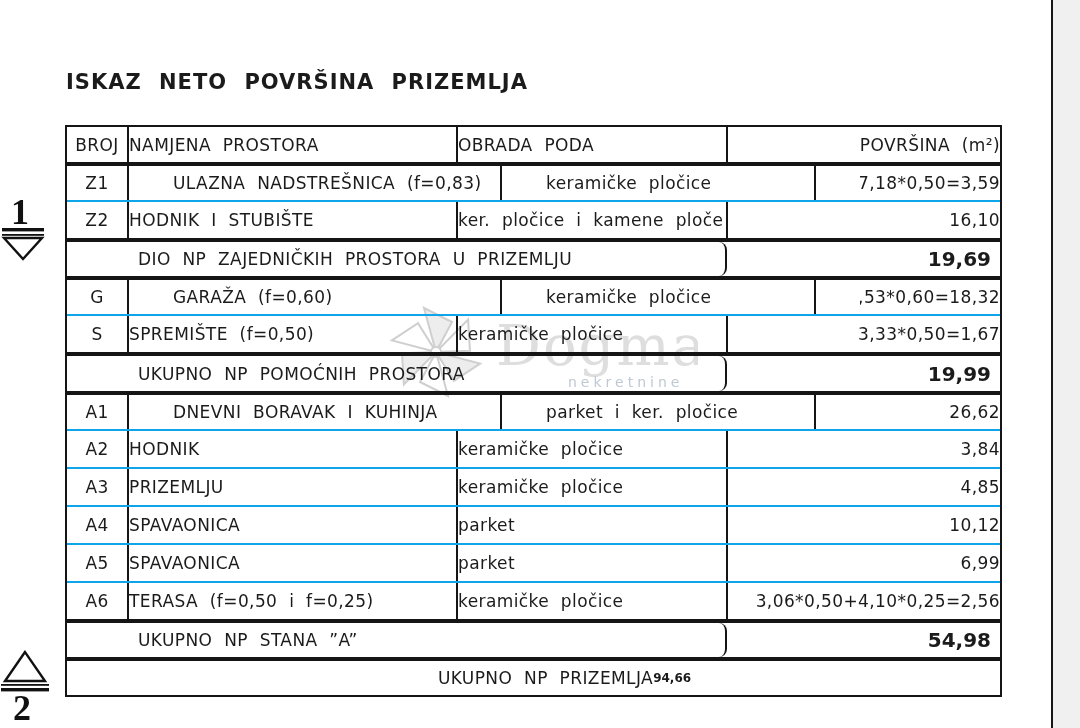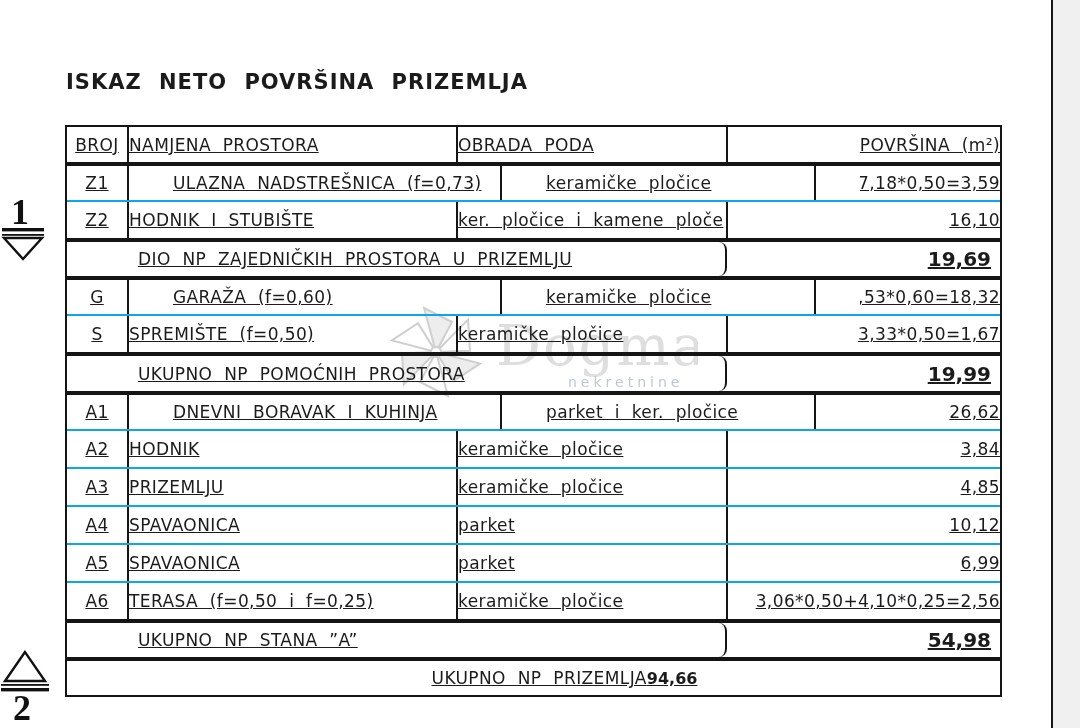--- a/index.html
+++ b/index.html
@@ -22,37 +22,37 @@
   .watermark{position:absolute;left:368px;top:290px;z-index:1;}
   .wm-big{font-family:"DejaVu Serif",serif;font-size:56px;fill:#dedede;letter-spacing:2px;}
   .wm-small{font-size:14px;fill:#bfc9d2;letter-spacing:4px;}
   .wm-petal{fill:#ededed;stroke:#cfcfcf;stroke-width:2;}
   .wm-petal.alt{fill:#ffffff;}
 
   
   .nettable{
     position:absolute;left:65px;top:125px;width:937px;z-index:2;
     border:2px solid #151515;box-sizing:border-box;background:transparent;
-    font-size:17px;letter-spacing:.4px;word-spacing:6px;white-space:nowrap;text-decoration:underline;
+    font-size:17px;letter-spacing:.4px;word-spacing:6px;white-space:nowrap;
   }
   .row{display:grid;box-sizing:border-box;height:38.1px;border-top:2px solid #0ea5e9;}
   .row.cols4{grid-template-columns:62px 329px 270px 1fr;}
   .row.cols2{grid-template-columns:660px 1fr;}
   .row.cols1{grid-template-columns:1fr;}
   .row.header{height:35px;border-top:none;}
   .row.tt{border-top:4px solid #151515;gap:44px;}
   .cell{display:flex;align-items:center;box-sizing:border-box;height:100%;overflow:hidden;background:transparent;}
   .vline{border-right:2px solid #151515;}
   .c-broj{justify-content:center;}
   .c-namjena,.c-obrada{padding-left:0;}
   .c-povrsina{justify-content:flex-end;padding-right:0;}
   .c-sublabel{padding-left:71px;border-radius:8px;}
   .c-subvalue{justify-content:flex-end;padding-right:9px;font-weight:bold;font-size:20px;letter-spacing:0;}
   .c-grand{justify-content:center;padding-left:71px;padding-right:9px;}
-  .c-grand .gv{font-weight:bold;font-size:16px;letter-spacing:0;}
+  .c-grand .gv{font-weight:bold;font-size:12px;letter-spacing:0;}
 
   
   .marker{position:absolute;z-index:2;}
   .marker text{font-family:"Liberation Serif","DejaVu Serif",serif;font-weight:bold;font-size:36px;fill:#111;}
   .mk-line{fill:#111;}
   .mk-tri{fill:#ffffff;stroke:#111;stroke-width:2.4;}
 </style>
 </head>
 <body>
 
@@ -105,21 +105,21 @@
 
   <div class="row cols4 header">
     <div class="cell c-broj vline">BROJ</div>
     <div class="cell c-namjena vline">NAMJENA PROSTORA</div>
     <div class="cell c-obrada vline">OBRADA PODA</div>
     <div class="cell c-povrsina">POVRŠINA (m²)</div>
   </div>
 
   <div class="row cols4 tt">
     <div class="cell c-broj vline">Z1</div>
-    <div class="cell c-namjena vline">ULAZNA NADSTREŠNICA (f=0,73)</div>
+    <div class="cell c-namjena vline">ULAZNA NADSTREŠNICA (f=0,83)</div>
     <div class="cell c-obrada vline">keramičke pločice</div>
     <div class="cell c-povrsina">7,18*0,50=3,59</div>
   </div>
 
   <div class="row cols4">
     <div class="cell c-broj vline">Z2</div>
     <div class="cell c-namjena vline">HODNIK I STUBIŠTE</div>
     <div class="cell c-obrada vline">ker. pločice i kamene ploče</div>
     <div class="cell c-povrsina">16,10</div>
   </div>

